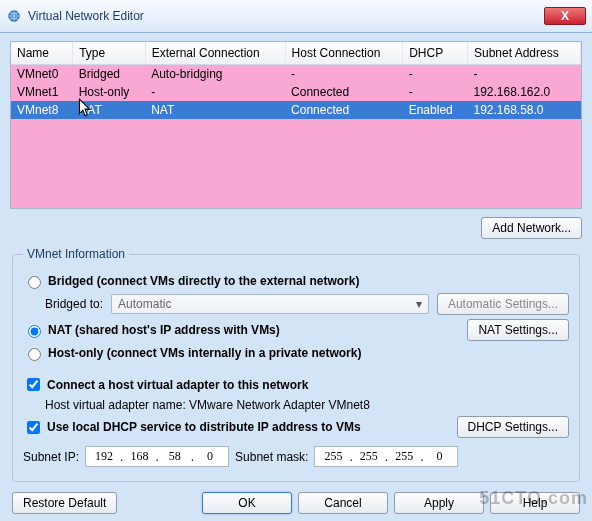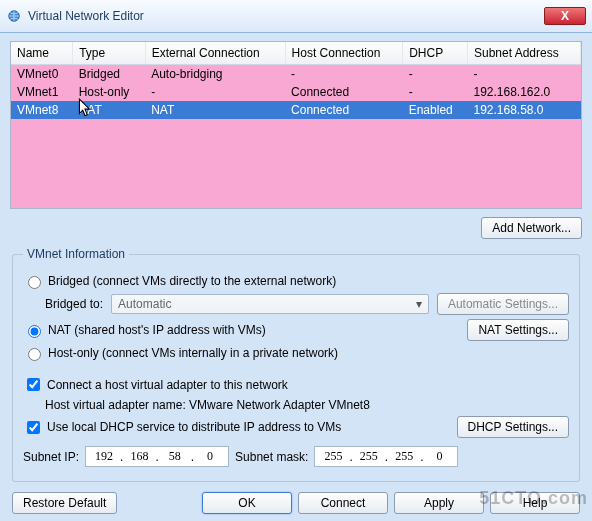--- a/index.html
+++ b/index.html
@@ -14,21 +14,21 @@
   .nettable { width: 100%; border-collapse: collapse; }
   .nettable th { text-align: left; background: linear-gradient(#fdfdfd,#eef1f5); border-bottom: 1px solid #cfd8e3; border-right: 1px solid #e3e8ef; padding: 4px 6px; font-weight: normal; }
   .nettable td { padding: 2px 6px; border: none; }
   .nettable tr.sel td { background: #3a7bd5; color: #fff; }
   .btnrow { display: flex; justify-content: flex-end; gap: 6px; margin-top: 8px; }
   button.std { background: linear-gradient(#fdfdfd,#e7ecf2); border: 1px solid #8a9bb2; border-radius: 3px; padding: 3px 10px; min-width: 90px; }
   button.std:disabled { color: #888; }
   fieldset.group { border: 1px solid #b5c4d7; border-radius: 3px; margin-top: 8px; padding: 8px 10px 10px 10px; }
   fieldset.group legend { padding: 0 4px; color: #1a3a5e; }
   .row { display: flex; align-items: center; margin: 4px 0; }
-  .row label { margin-left: 4px; }
+  .row label { margin-left: 4px; font-weight: bold; }
   .indent { margin-left: 22px; }
   .rightbtn { margin-left: auto; }
   .sel-box { flex: 1; margin: 0 8px; background: linear-gradient(#f6f8fb,#eef2f7); border: 1px solid #a8b8cc; border-radius: 2px; padding: 2px 6px; color: #666; display: flex; align-items: center; }
   .sel-box .caret { margin-left: auto; color: #555; }
   .ipfield { display: inline-flex; align-items: center; background: #fff; border: 1px solid #a8b8cc; padding: 2px 4px; margin: 0 6px; }
   .ipfield span.oct { width: 28px; text-align: center; font-family: Liberation Serif, serif; }
   .ipfield span.dot { padding: 0 2px; }
   .dlgbtns { display: flex; justify-content: space-between; align-items: flex-start; margin-top: 10px; padding: 0 2px; }
   .dlgbtns .right { display: flex; gap: 6px; }
   button.default { border: 1px solid #3a7bd5; box-shadow: 0 0 2px #6fa8ff; }
@@ -163,21 +163,21 @@
           <span class="dot">.</span>
         <span class="oct">0</span>
       </span>
     </div>
   </fieldset>
 
   <div class="dlgbtns">
     <button class="std">Restore Default</button>
     <div class="right">
       <button class="std default">OK</button>
-      <button class="std">Connect</button>
+      <button class="std">Cancel</button>
       <button class="std">Apply</button>
       <button class="std">Help</button>
     </div>
   </div>
 
 </div>
 
 <div class="watermark">51CTO.com</div>
 
 <div class="cursor">

